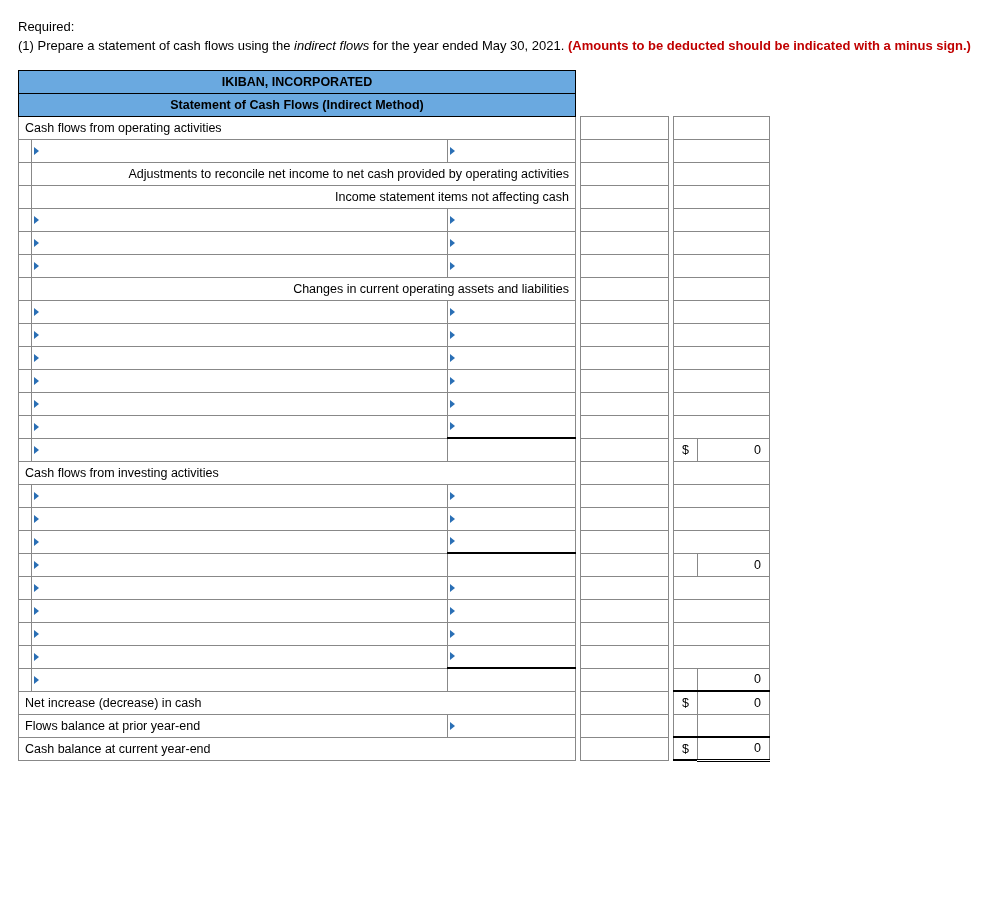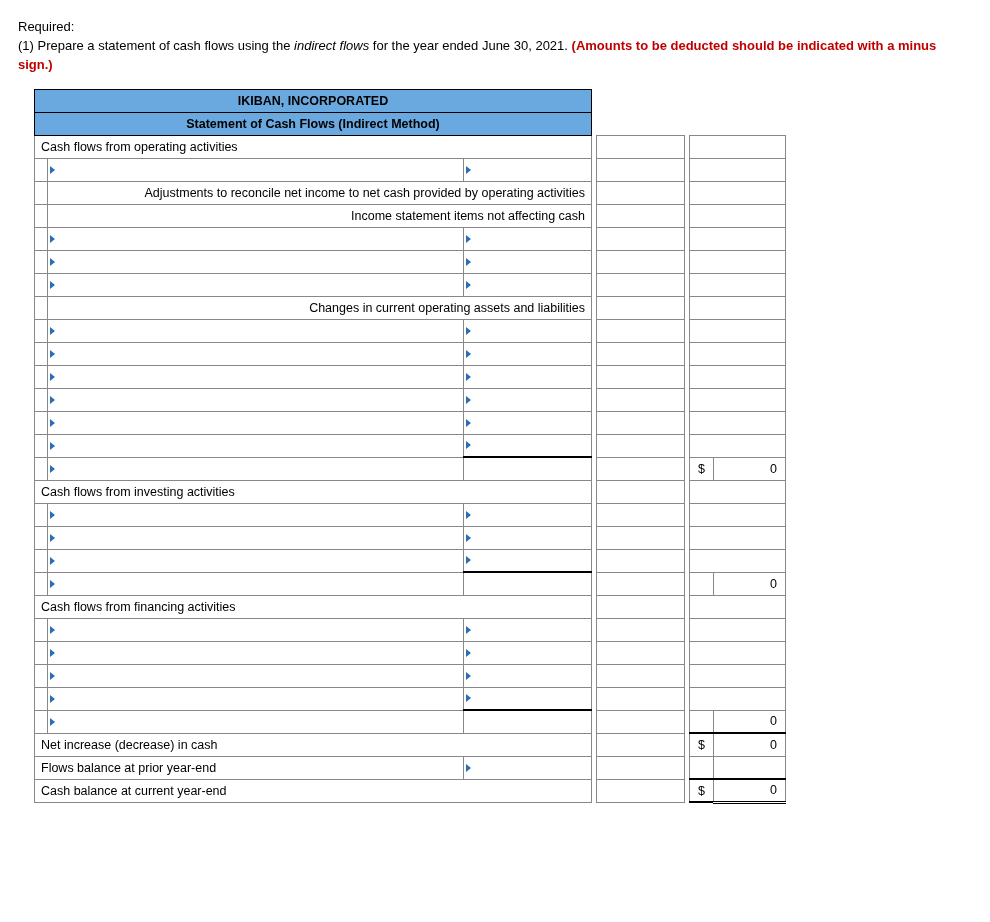--- a/index.html
+++ b/index.html
@@ -14,21 +14,20 @@
   .instructions {
     margin-bottom: 14px;
     line-height: 1.45;
   }
   .instructions .bold { font-weight: normal; }
   .instructions .italic { font-style: italic; }
   .instructions .red { color: #c00000; font-weight: bold; }
   table {
     border-collapse: collapse;
     table-layout: fixed;
-    margin-left: 16px;
   }
   td {
     border: 1px solid #888;
     height: 23px;
     padding: 2px 6px;
     vertical-align: middle;
     font-size: 12.5px;
     background: #fff;
   }
   td.bluehead {
@@ -69,21 +68,21 @@
     border-bottom: 4px solid transparent;
     border-left: 5px solid #2a6fb5;
   }
   .indent1 { padding-left: 14px; text-align: right; }
 </style>
 </head>
 <body>
 
 <div class="instructions">
   <span class="bold">Required:</span><br>
-  <span class="bold">(1)</span><span> Prepare a statement of cash flows using the </span><span class="italic">indirect flows</span><span> for the year ended June 30, 2021. </span><span class="red">(Amounts to be deducted should be indicated with a minus sign.)</span>
+  <span class="bold">(1)</span><span> Prepare a statement of cash flows using the </span><span class="italic">indirect flows</span><span> for the year ended May 30, 2021. </span><span class="red">(Amounts to be deducted should be indicated with a minus sign.)</span>
 </div>
 
 <table>
   <colgroup>
     <col style="width:12px">
     <col style="width:416px">
     <col style="width:128px">
     <col style="width:5px">
     <col style="width:88px">
     <col style="width:5px">
@@ -278,27 +277,20 @@
     <td class="dd-cell"></td>
     <td></td>
     <td class="spacer"></td>
     <td></td>
     <td class="spacer"></td>
     <td></td>
     <td class="num">0</td>
   </tr>
 
   <tr>
-    <td colspan="3">Cash flows from financing activities</td>
-    <td class="spacer"></td>
-    <td></td>
-    <td class="spacer"></td>
-    <td colspan="2"></td>
-  </tr>
-  <tr>
     <td></td>
     <td class="dd-cell"></td>
     <td class="dd-cell"></td>
     <td class="spacer"></td>
     <td></td>
     <td class="spacer"></td>
     <td colspan="2"></td>
   </tr>
   <tr>
     <td></td>

